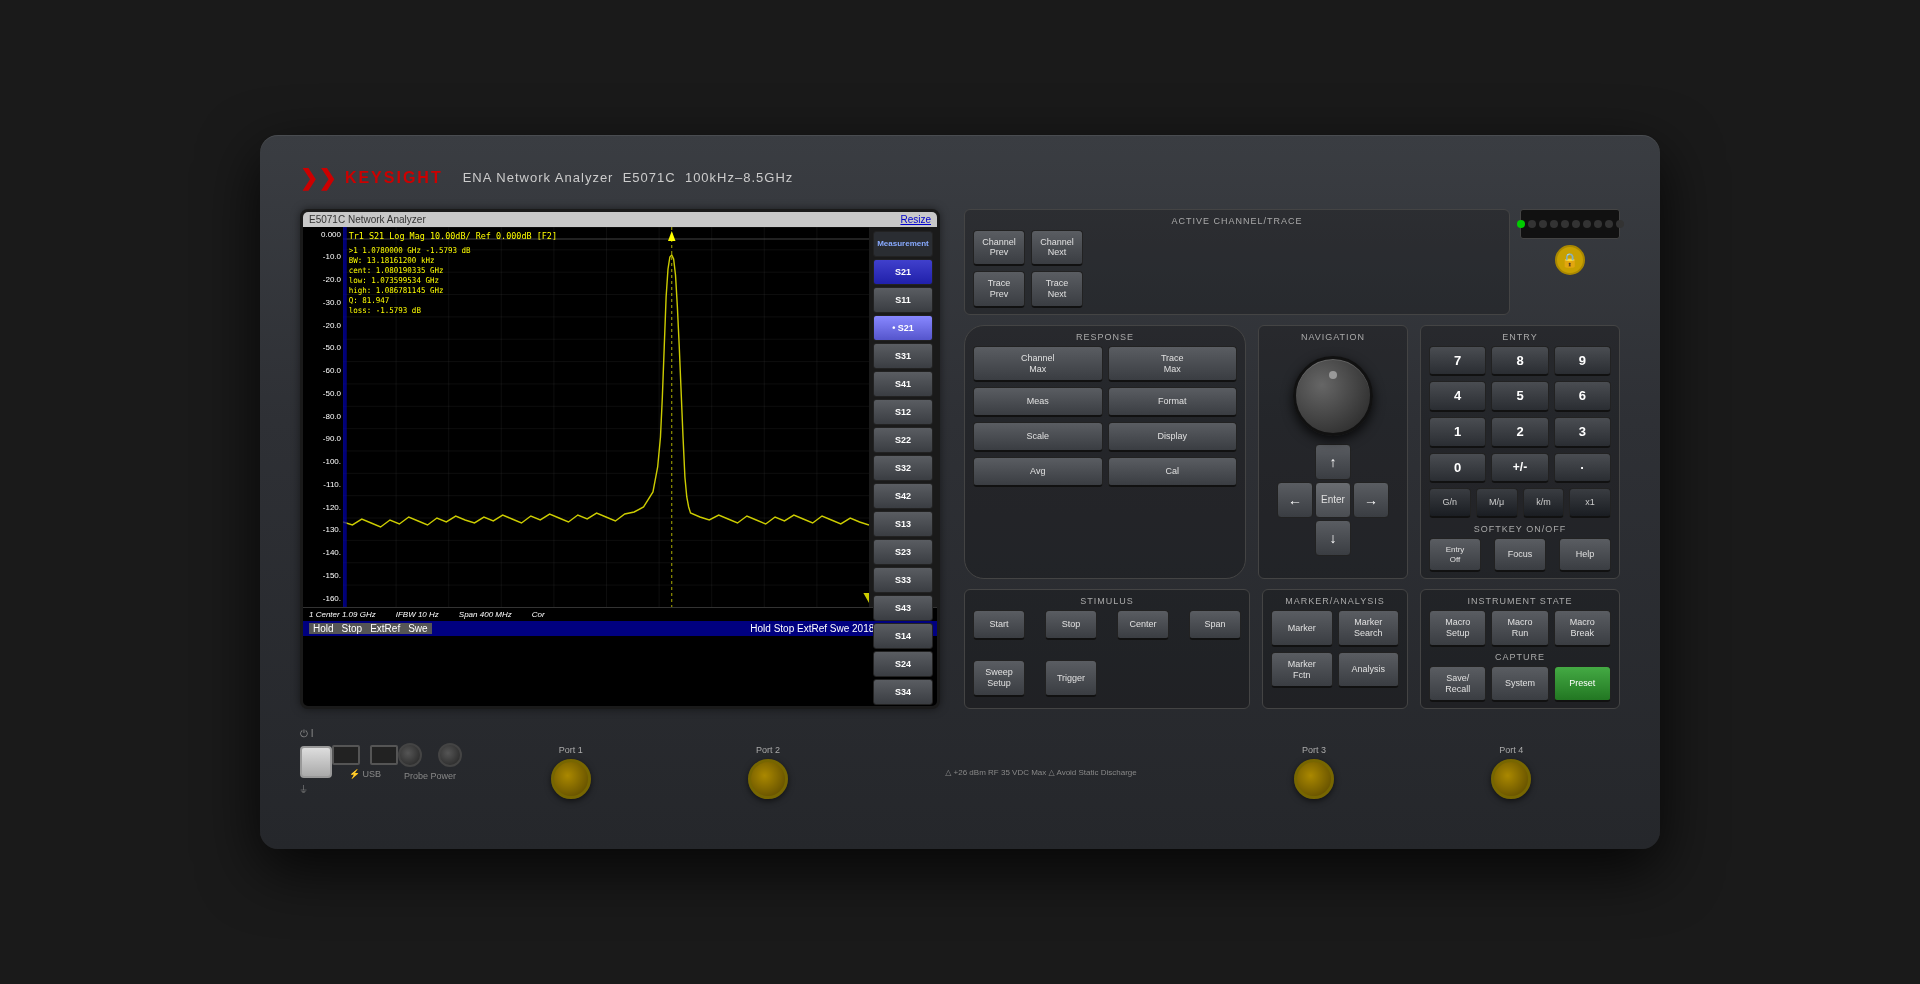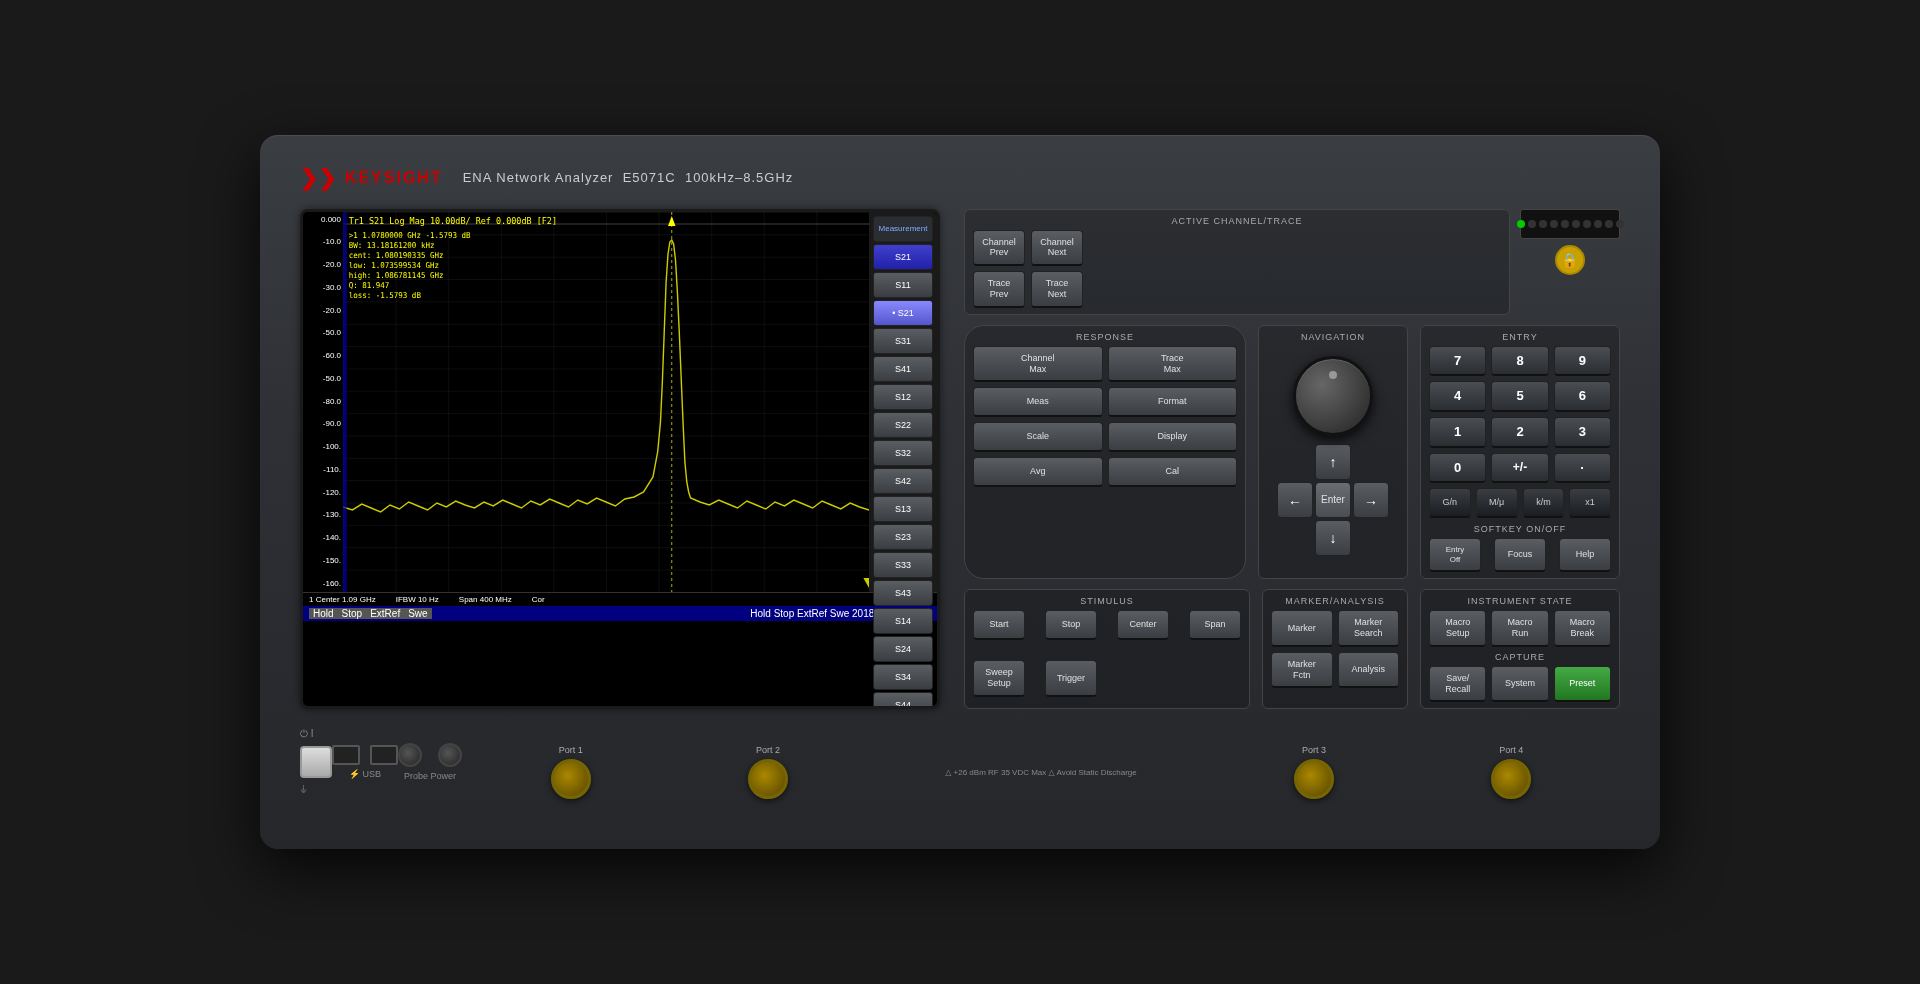--- a/index.html
+++ b/index.html
@@ -104,20 +104,21 @@
       overflow: hidden;
     }
     .screen-status-bar {
       background: #000;
       color: #ffffff;
       font-size: 8px;
       padding: 2px 6px;
       display: flex;
       gap: 20px;
       border-top: 1px solid #333;
+      font-style: italic;
     }
     .screen-status-bar-bottom {
       background: #000080;
       color: #ffffff;
       font-size: 10px;
       padding: 2px 6px;
       display: flex;
       justify-content: space-between;
     }
     .softkey-panel {
@@ -134,20 +135,21 @@
       font-size: 9px;
       text-align: center;
       padding: 5px 2px;
       border-radius: 3px;
       border: 1px solid #222;
       cursor: pointer;
       min-height: 26px;
       display: flex;
       align-items: center;
       justify-content: center;
+      font-weight: bold;
     }
     .softkey.active {
       background: linear-gradient(180deg, #4040cc 0%, #2020aa 100%);
       color: #fff;
     }
     .softkey.highlighted {
       background: linear-gradient(180deg, #8888ff 0%, #5555cc 100%);
     }
 
     
@@ -416,20 +418,24 @@
       <span>ENA Network Analyzer</span>&nbsp;
       <span>E5071C</span>&nbsp;
       <span>100kHz–8.5GHz</span>
     </span>
   </div>
 
   <div class="main-body">
 
     <div class="screen-area">
 
+      <div class="screen-header">
+        <span>E5071C Network Analyzer</span>
+        <span style="color:#0000cc;cursor:pointer;text-decoration:underline;">Resize</span>
+      </div>
 
 
       <div class="chart-area">
 
         <div class="chart-labels-left">
           <span class="y-label">0.000</span>
           <span class="y-label">-10.0</span>
           <span class="y-label">-20.0</span>
           <span class="y-label">-30.0</span>
           <span class="y-label">-20.0</span>

